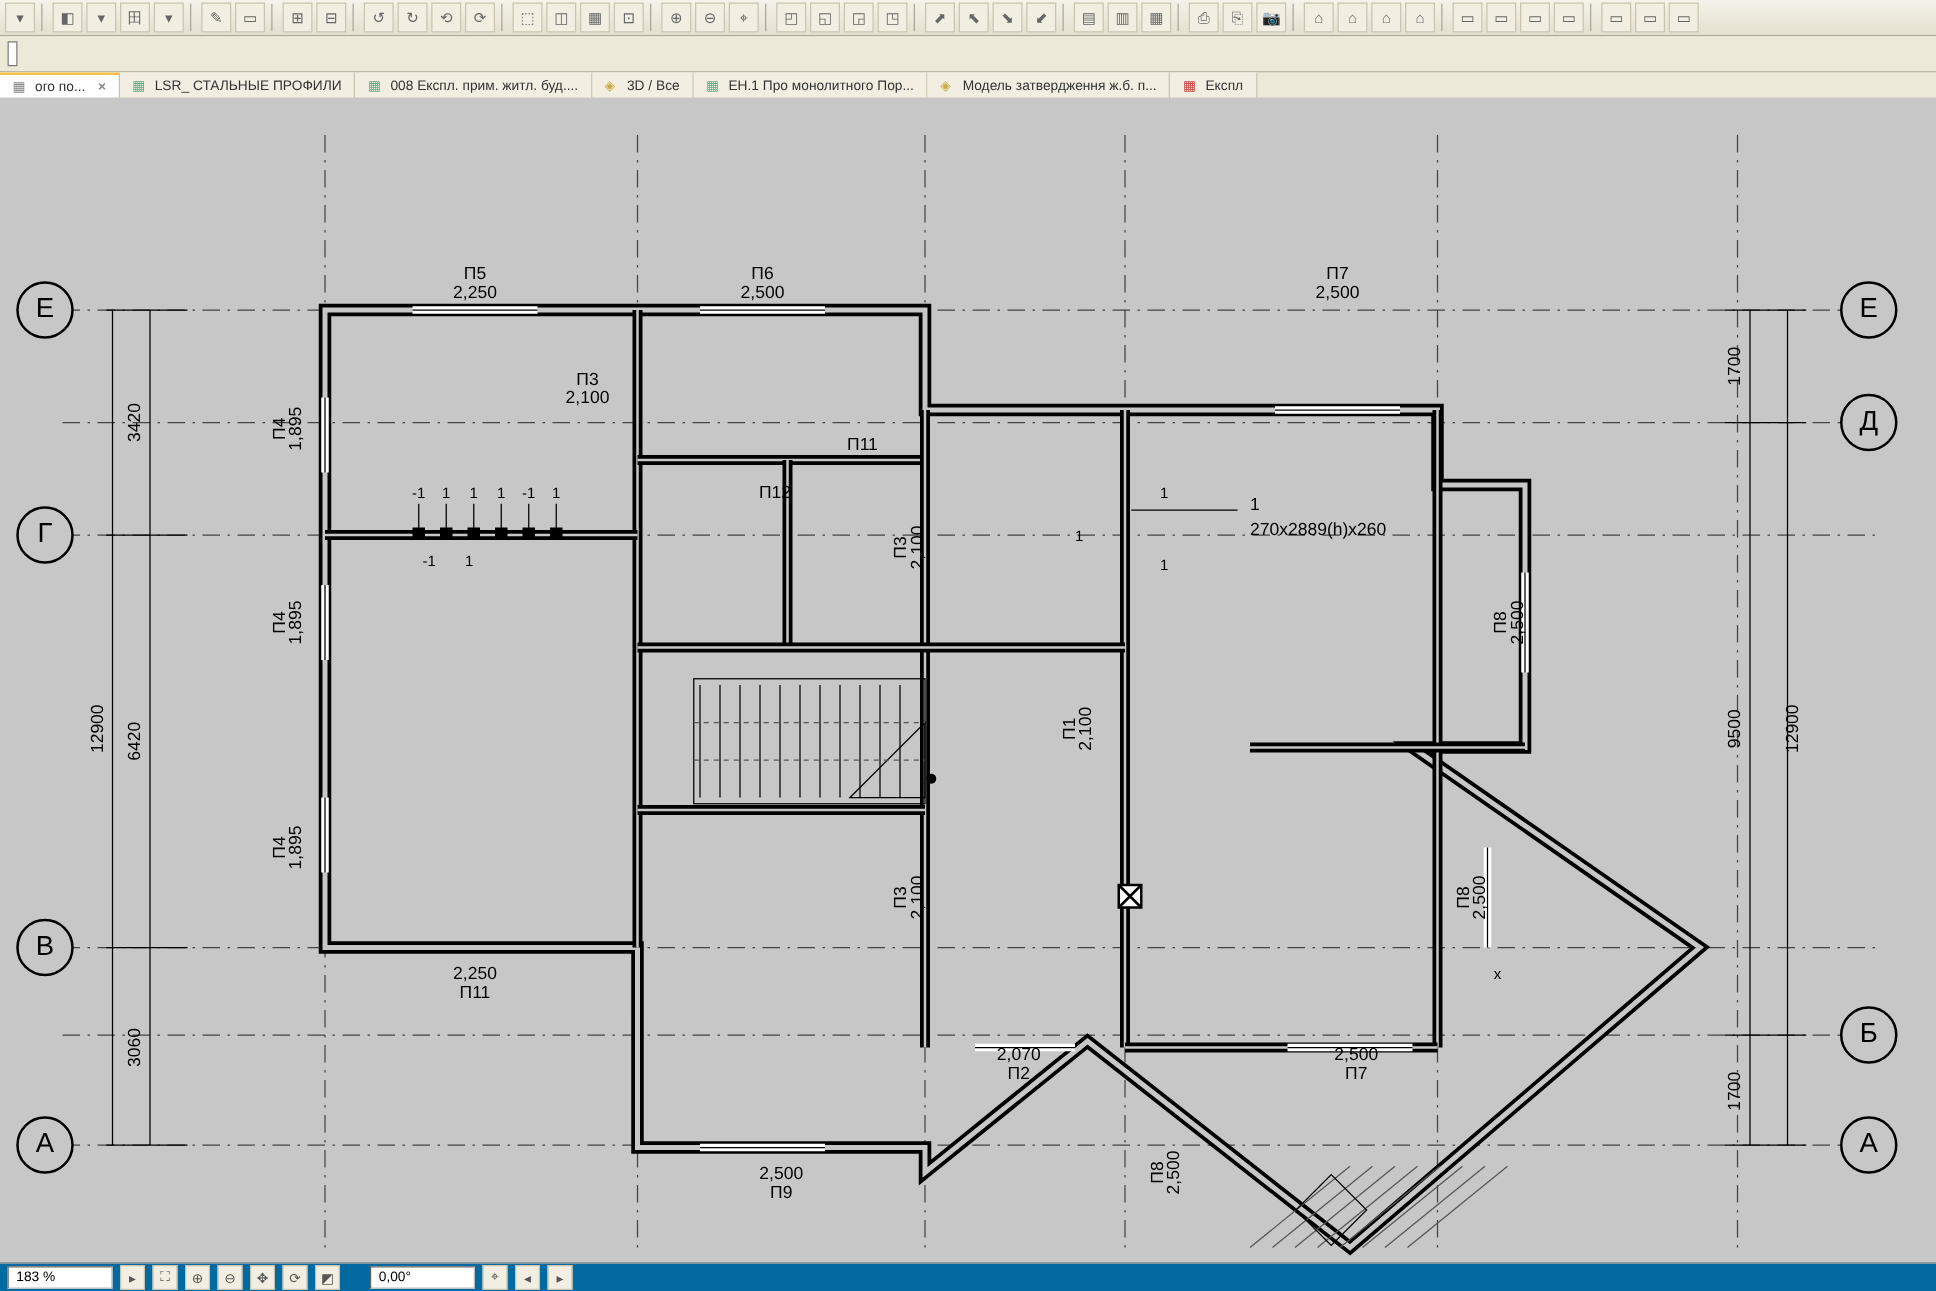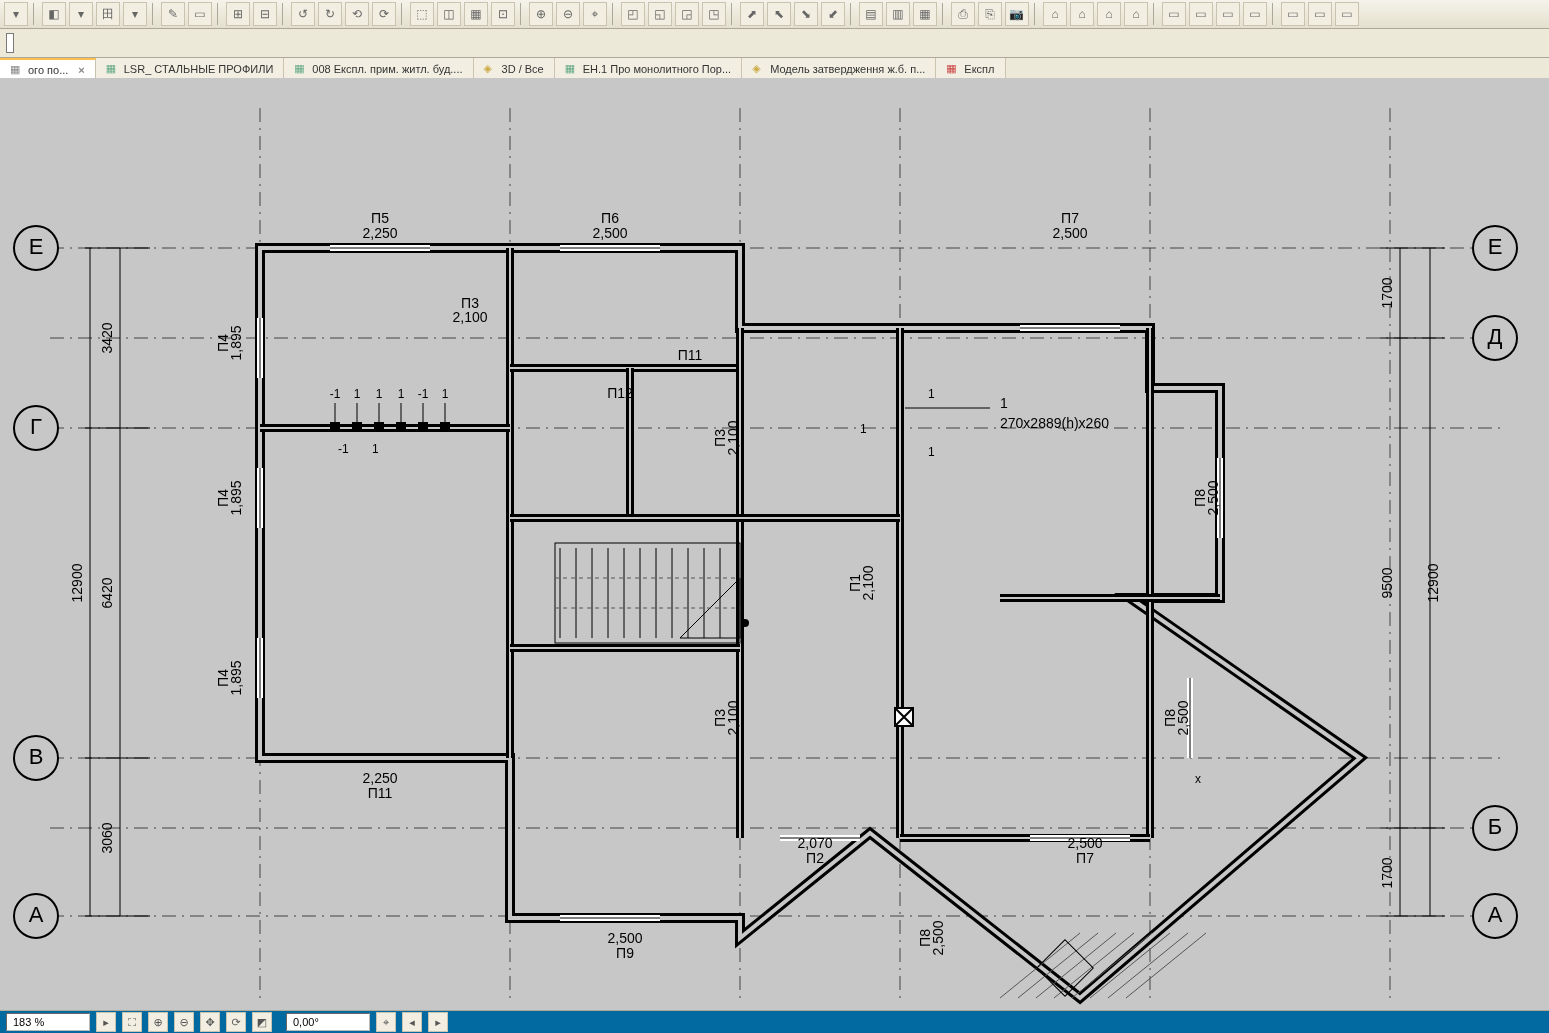--- a/index.html
+++ b/index.html
@@ -326,17 +326,17 @@
 
 <div class="statusbar">
   <div class="sb-field" style="width:70px">183 %</div>
   <div class="sb-btn">▸</div>
   <div class="sb-btn">⛶</div>
   <div class="sb-btn">⊕</div>
   <div class="sb-btn">⊖</div>
   <div class="sb-btn">✥</div>
   <div class="sb-btn">⟳</div>
   <div class="sb-btn">◩</div>
-  <div class="sb-field" style="width:70px;margin-left:8px">0,00°</div>
+  <div class="sb-field" style="width:70px;margin-left:18px">0,00°</div>
   <div class="sb-btn">⌖</div>
   <div class="sb-btn">◂</div>
   <div class="sb-btn">▸</div>
 </div>
 
 </body></html>

